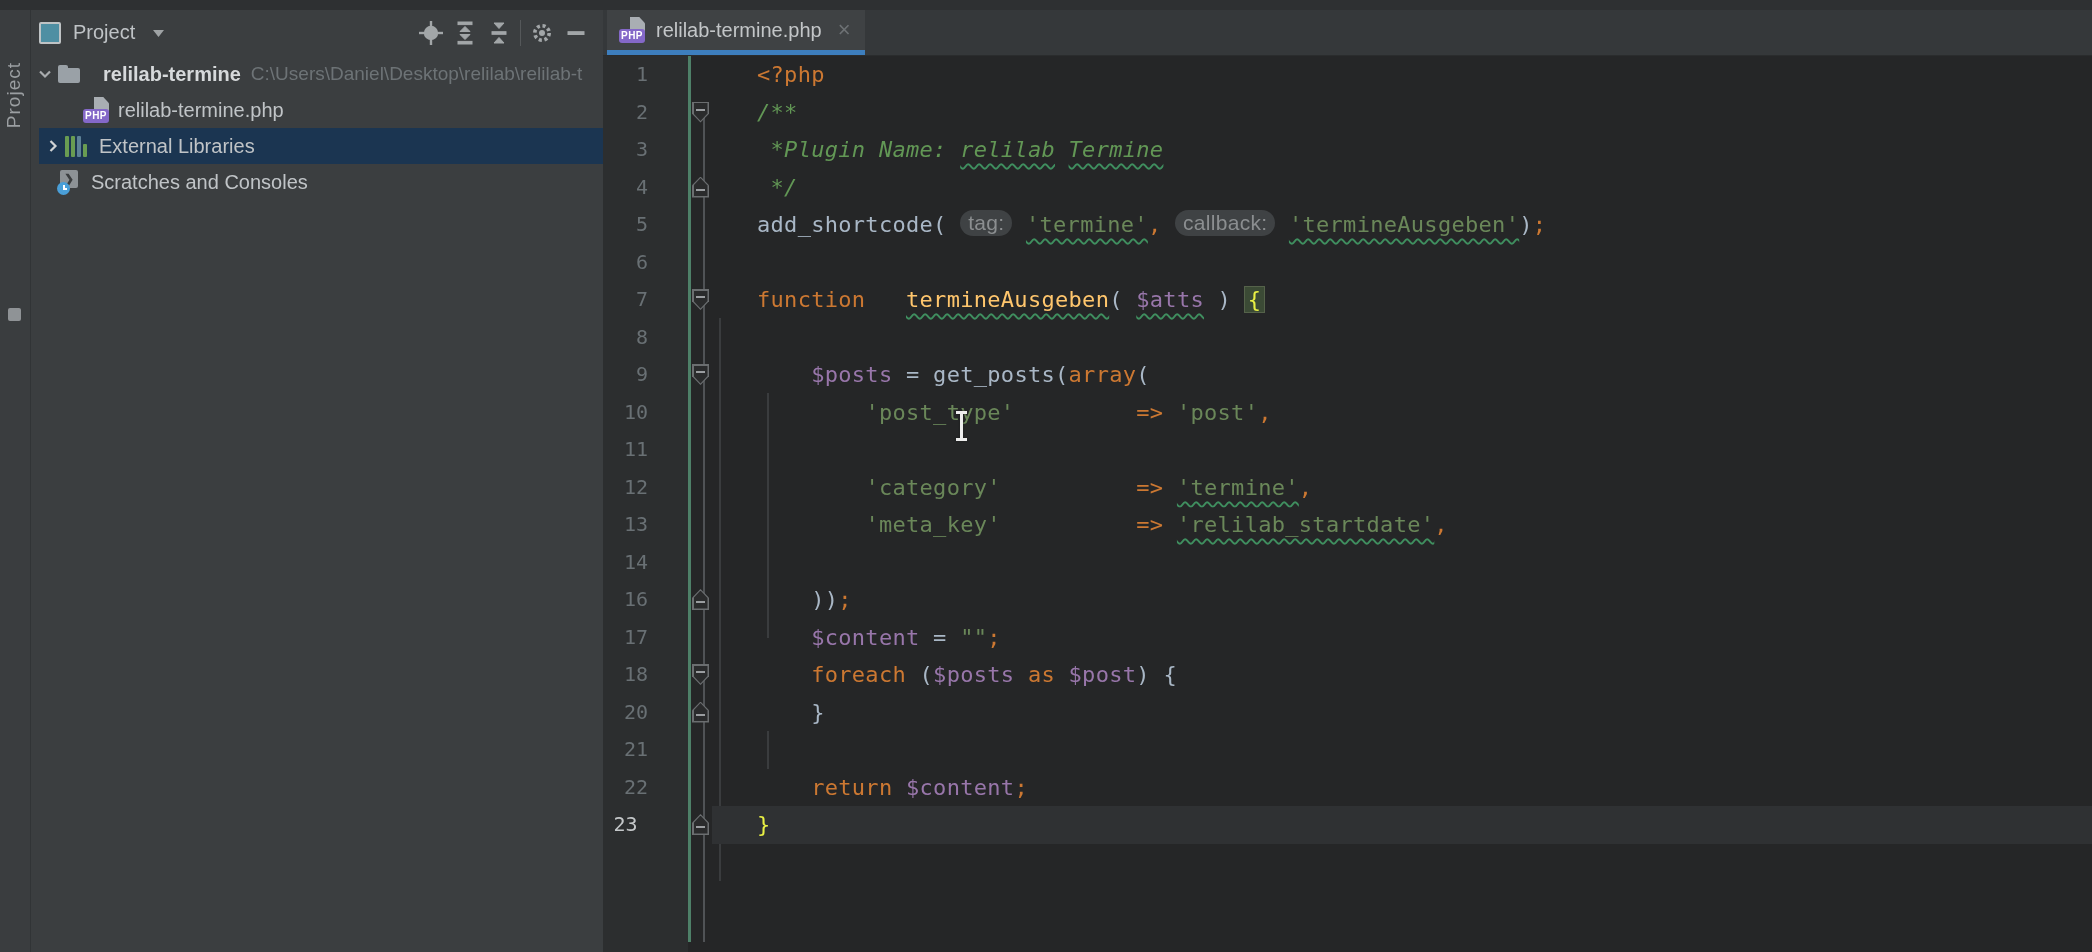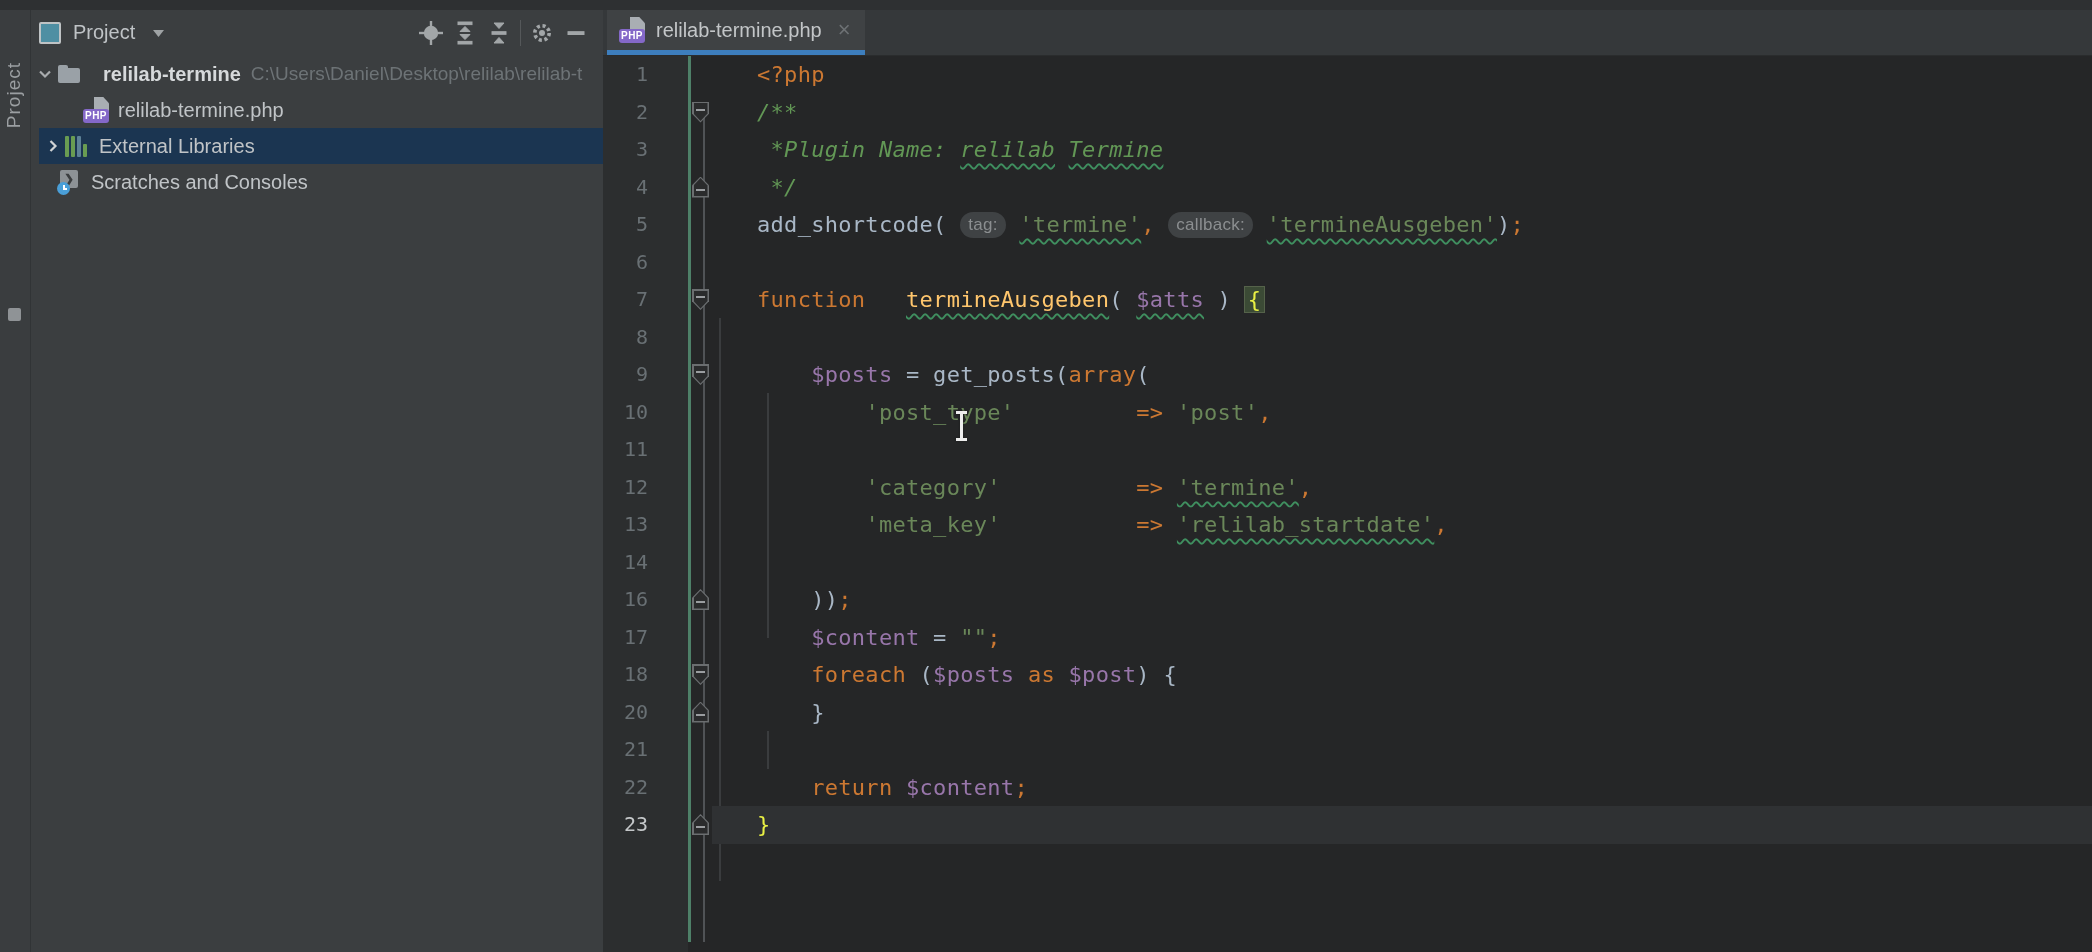--- a/index.html
+++ b/index.html
@@ -70,41 +70,41 @@
   .gutter-bg{left:0;top:0;width:85px;height:896px;background:#2c2e2f;}
   .vcs-bar{left:85px;top:0;width:3px;height:886px;background:var(--vcs);}
   .fold-vline{left:100px;top:48px;width:2px;height:838px;background:#505356;}
   .iguide{width:2px;background:#3a3c3e;}
 
   .lines{position:absolute;left:0;top:0;right:0;}
   .crow{display:flex;height:37.5px;position:relative;}
   .crow.active{background:linear-gradient(90deg,rgba(0,0,0,0) 0 109px,#2f3133 109px);}
   .lnum{width:45px;min-width:45px;text-align:right;color:#697074;
     font-family:"DejaVu Sans Mono",monospace;font-size:20px;line-height:37.5px;}
-  .crow.active .lnum{color:#c4c7c9;}
+  .crow.active .lnum{color:#c4c7c9;text-align:center;}
   .foldcol{width:65px;min-width:65px;position:relative;}
   .fold{position:absolute;left:44px;top:8px;width:17px;height:21px;cursor:pointer;}
   .fold-out{position:absolute;inset:0;background:#6b6e70;}
   .fold-in{position:absolute;inset:1.5px;background:#2a2b2c;}
   .fold.down .fold-out,.fold.down .fold-in{clip-path:polygon(0 0,100% 0,100% 58%,50% 100%,0 58%);}
   .fold.up .fold-out,.fold.up .fold-in{clip-path:polygon(0 42%,50% 0,100% 42%,100% 100%,0 100%);}
   .fold-dash{position:absolute;left:4px;width:9px;height:2px;background:#9a9da0;}
   .fold.down .fold-dash{top:7px;}
   .fold.up .fold-dash{top:12px;}
 
   .ccode{white-space:pre;font-family:"DejaVu Sans Mono",monospace;font-size:22px;line-height:37.5px;letter-spacing:.3px;color:var(--def);margin-left:44px;}
   .tk-k{color:var(--kw);}
   .tk-s{color:var(--str);}
   .tk-n{color:var(--num);}
   .tk-v{color:var(--varc);}
   .tk-f{color:var(--fn);}
   .tk-c{color:var(--cmt);font-style:italic;}
   .tk-d{color:var(--def);}
   .tk-p{color:var(--pun);}
-  .tk-h{display:inline-block;font-family:"Liberation Sans",sans-serif;font-size:17px;line-height:24px;
+  .tk-h{display:inline-block;font-family:"Liberation Sans",sans-serif;font-size:21px;line-height:24px;
     background:#3f4244;color:#8b8e90;border-radius:13px;padding:1px 8px;vertical-align:2px;}
   .tk-bl{color:var(--brace);background:#3b4a35;box-shadow:0 0 0 1px #55624a;padding:0 3px;}
   .tk-by{color:var(--brace);}
   .sq{text-decoration-line:underline;text-decoration-style:wavy;text-decoration-color:var(--sq);
     text-decoration-thickness:2px;text-underline-offset:6px;}
 
   
   .ibeam{left:352px;top:355px;width:13px;height:30px;filter:drop-shadow(0 0 1px #1a1a1a);}
   .ib-stem{position:absolute;left:5px;top:2px;width:3px;height:26px;background:#ededed;}
   .ib-cap{position:absolute;left:1px;width:11px;height:3px;background:#ededed;}

